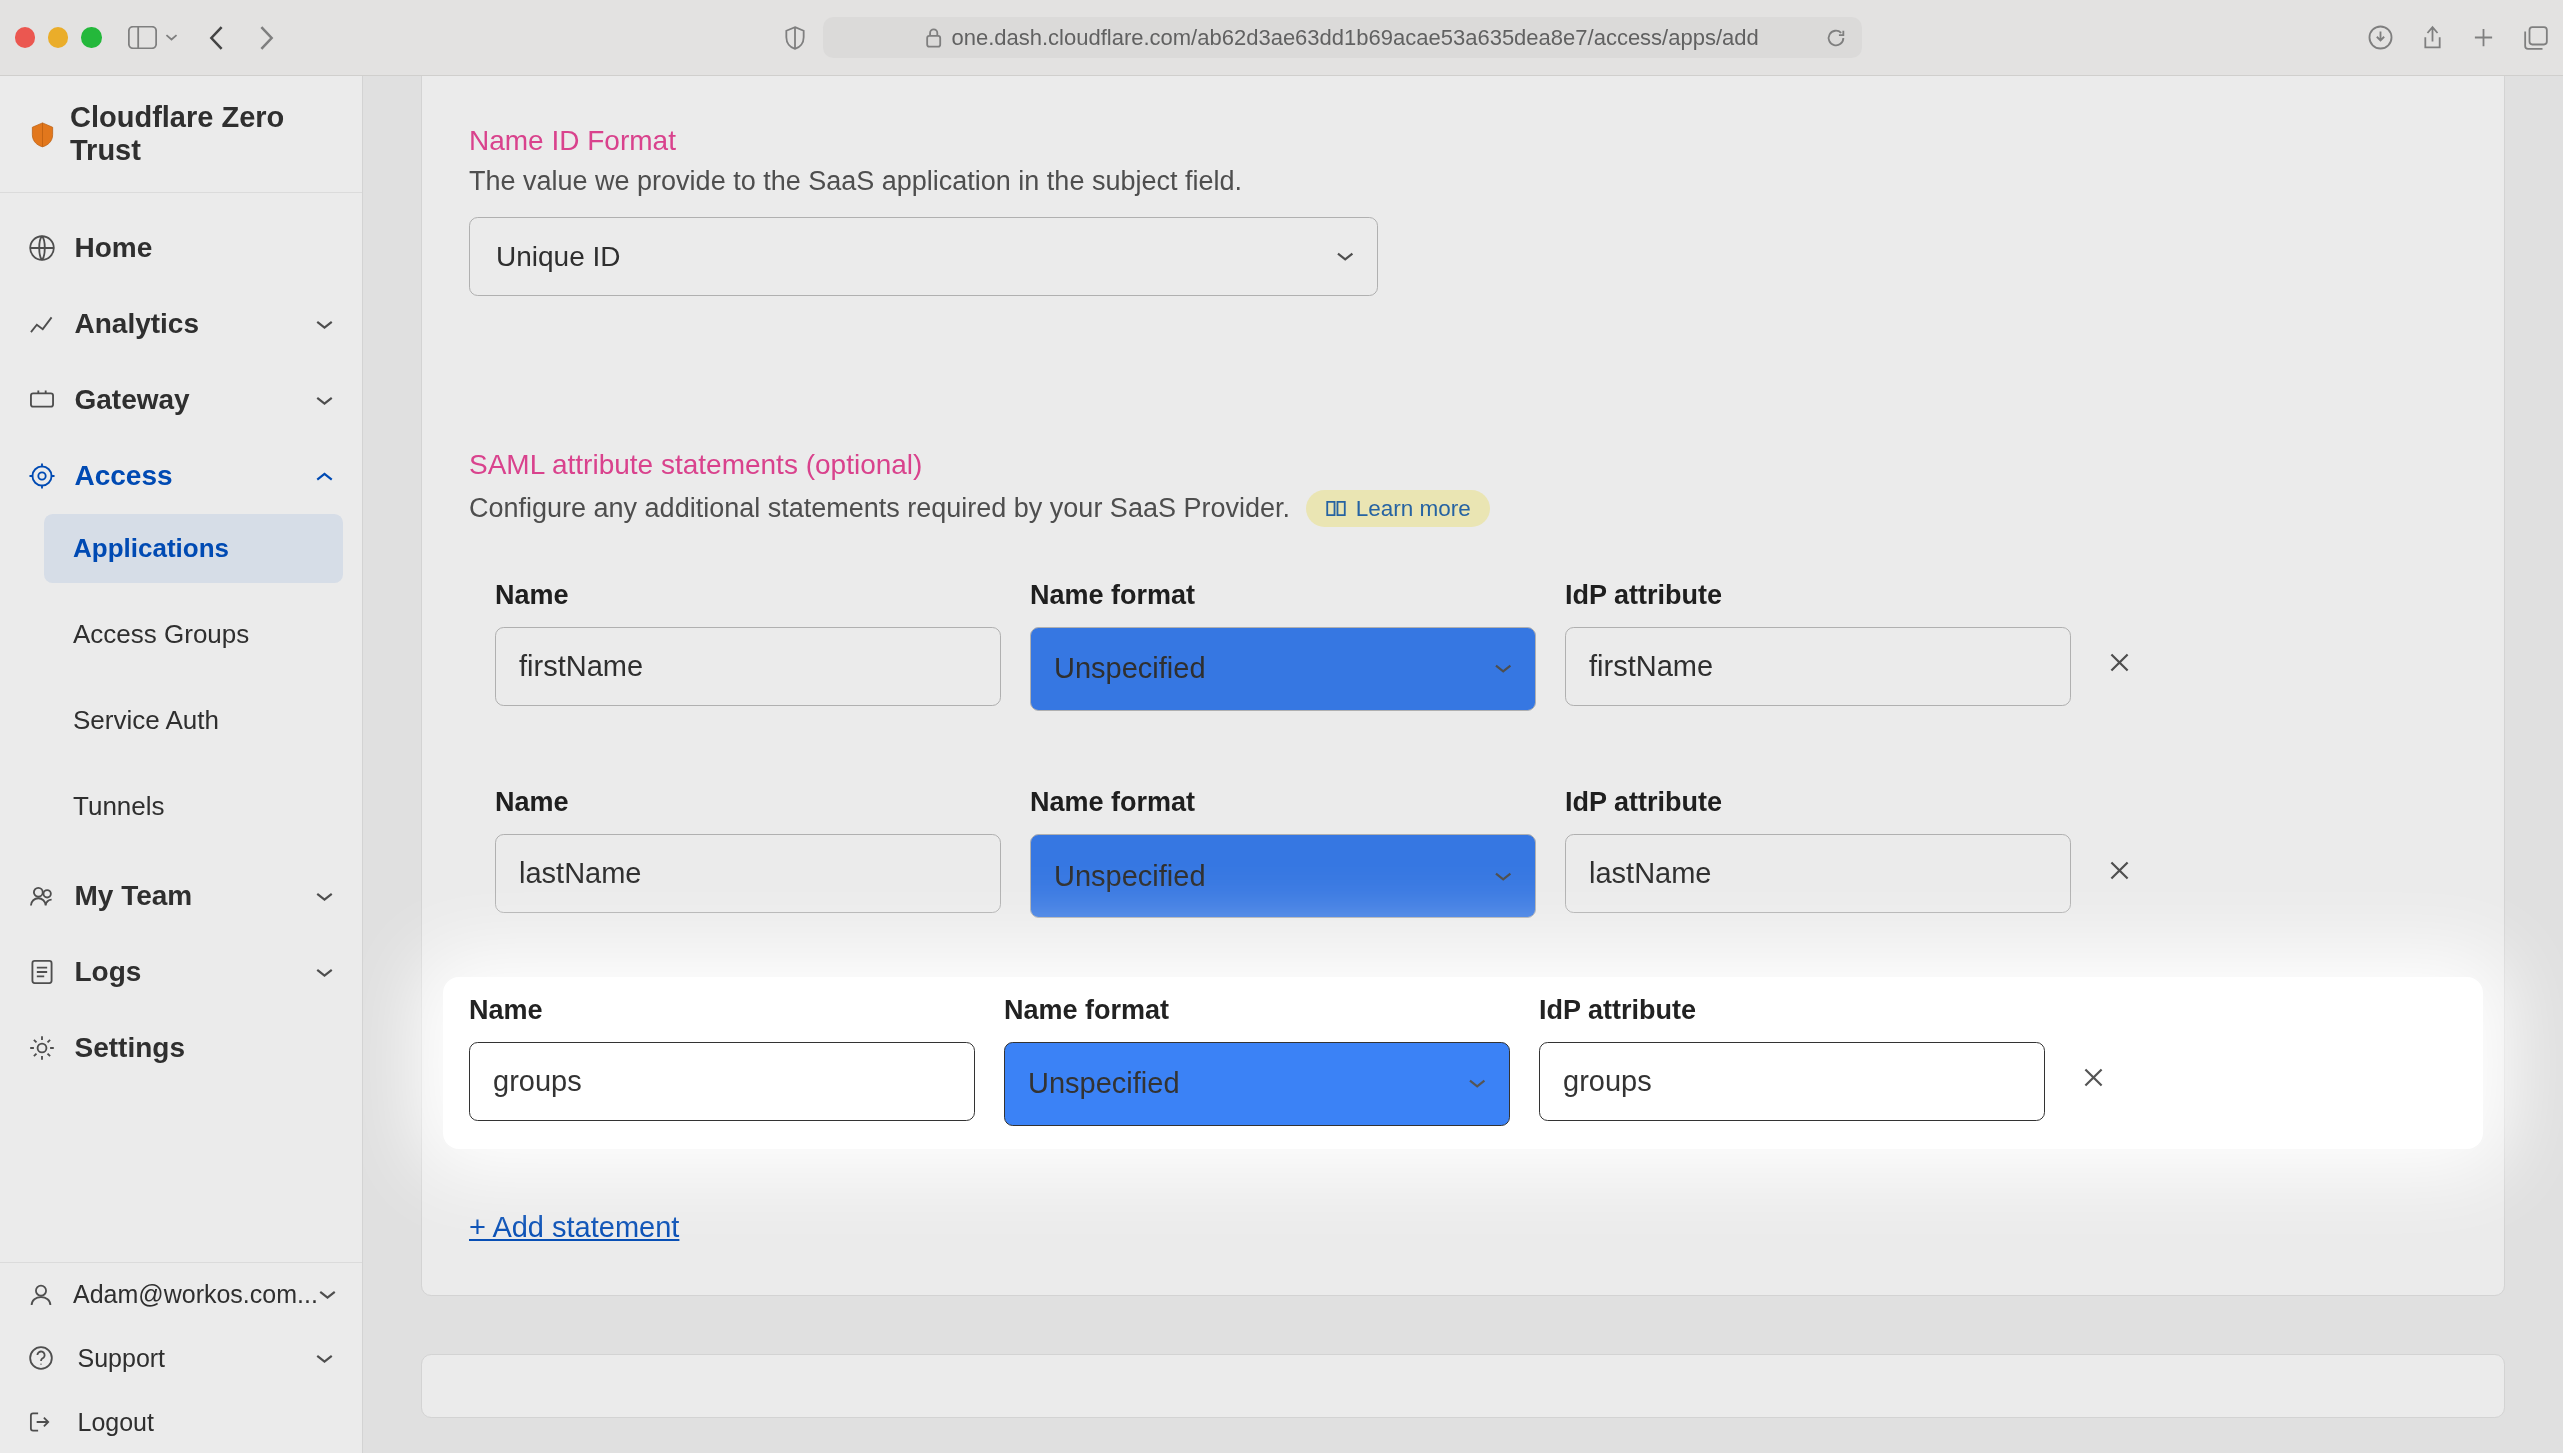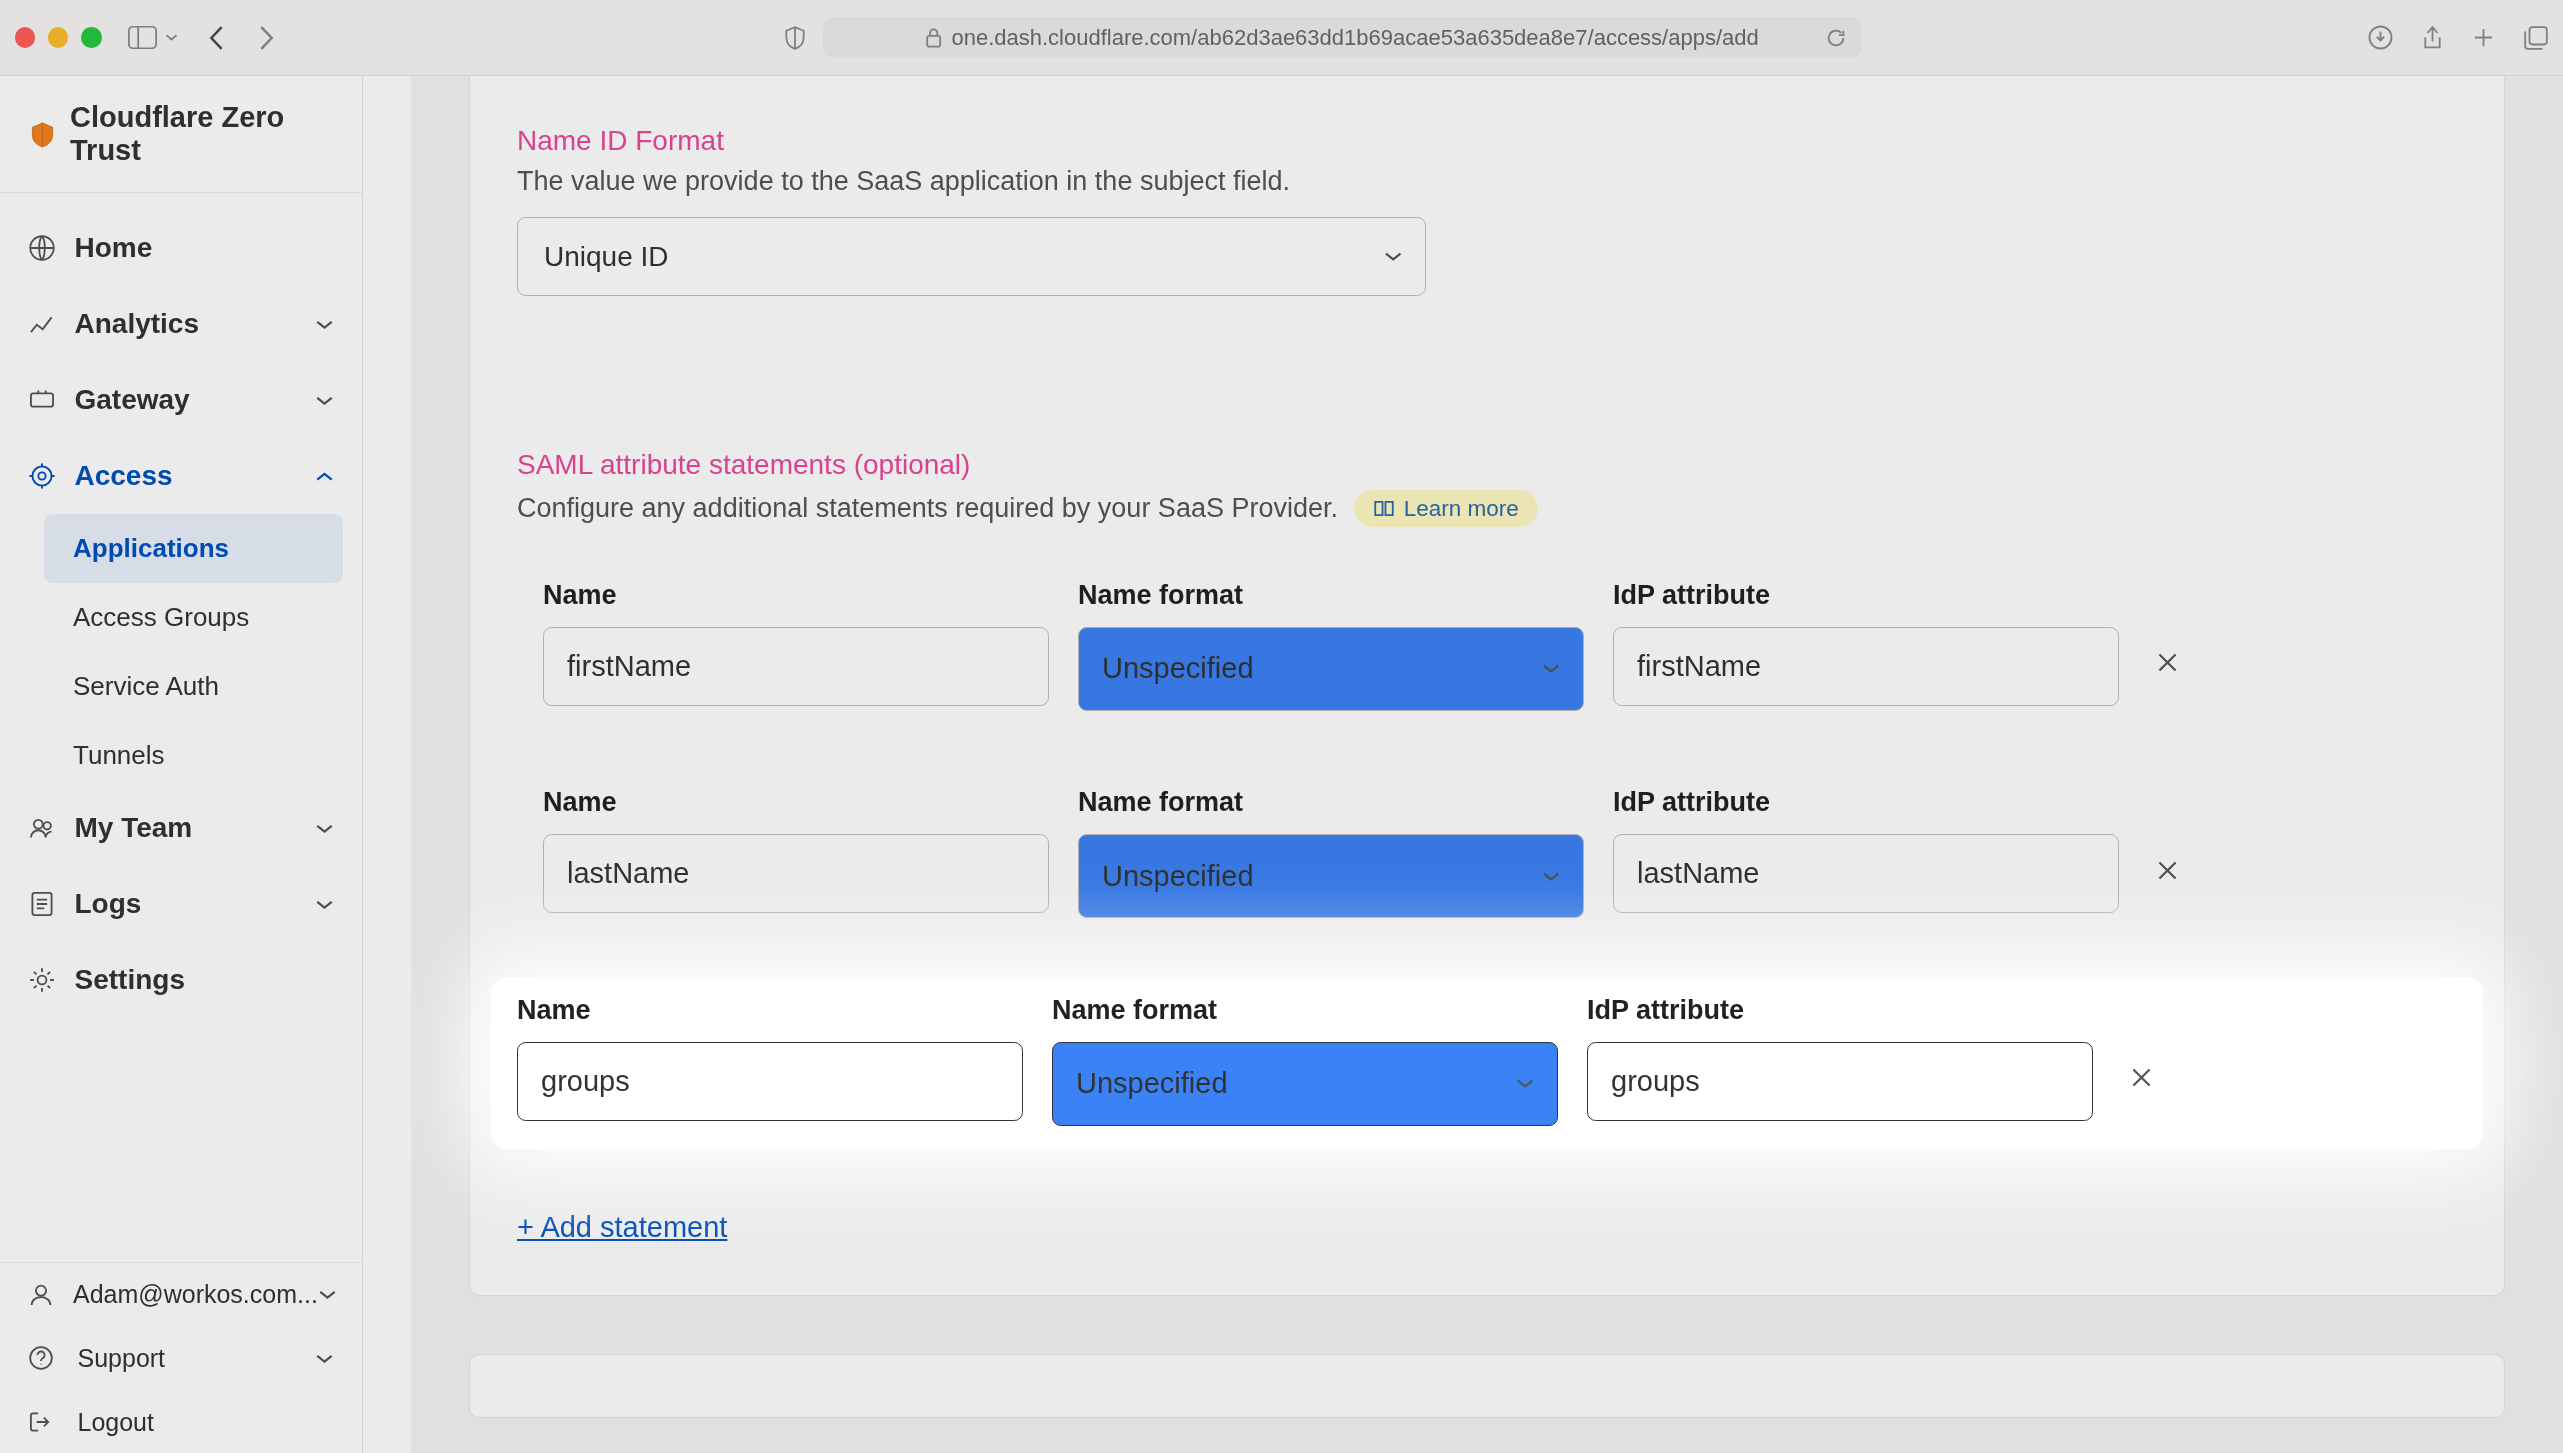--- a/index.html
+++ b/index.html
@@ -19,35 +19,35 @@
 .privacy-icon { color: #8a8a8a; }
 .address-bar { width: 1039px; height: 41px; background: #eeedec; border-radius: 10.2px; display: flex; align-items: center; justify-content: center; gap: 8.7px; color: #6a6a6a; font-size: 22px; position: relative; }
 .lock-icon { color: #8a8a8a; }
 .reload-icon { position: absolute; right: 14.5px; color: #8a8a8a; }
 .chrome-icons-right { display: flex; align-items: center; gap: 28px; color: #8a8a8a; }
 
 
 .dim-overlay { position: absolute; top: 0; left: 0; right: 0; bottom: 0; background: rgba(0,0,0,0.08); pointer-events: none; z-index: 5; }
 
 
-.app { display: flex; height: calc(100% - 76px); position: relative; gap: 48px; }
+.app { display: flex; height: calc(100% - 76px); position: relative; }
 
 
 .sidebar { width: 363px; border-right: 1.5px solid #e5e5e5; display: flex; flex-direction: column; background: #fff; }
 .brand { display: flex; align-items: center; gap: 13px; padding: 25px 28px; border-bottom: 1.5px solid #eee; }
 .brand-logo { width: 29px; height: 29px; }
 .brand-text { font-size: 29px; font-weight: 600; color: #333; }
 .nav { flex: 1; overflow-y: auto; padding-top: 17.4px; }
 .nav-item { display: flex; align-items: center; padding: 22px 28px; font-size: 28px; font-weight: 600; color: #333; cursor: pointer; }
 .nav-item .ni-icon { width: 30.5px; margin-right: 16px; color: #555; display: flex; align-items: center; }
 .nav-item .chev { margin-left: auto; color: #555; }
 .nav-item.expanded { color: #0051c3; }
 .nav-item.expanded .ni-icon, .nav-item.expanded .chev { color: #0051c3; }
 .subnav { }
-.subnav-item { padding: 19px 28px 12px 71px; font-size: 26px; color: #333; cursor: pointer; border-radius: 8.7px; margin: 0 29px 0 44px; }
+.subnav-item { padding: 19px 28px 12px 71px; font-size: 26px; color: #333; cursor: pointer; border-radius: 8.7px; margin: 0 29px 17px 44px; }
 .subnav-item.active { background: #e9f0fb; color: #0051c3; font-weight: 600; border-radius: 8.7px; padding-left: 29px; margin-left: 44px; margin-right: 19px; }
 .subnav-item { padding-left: 29px; margin-left: 44px; margin-right: 19px; padding-top: 19px; padding-bottom: 19px; border-radius: 8.7px; }
 .sidebar-footer { border-top: 1.5px solid #eee; }
 .footer-item { display: flex; align-items: center; padding: 17.4px 28px; font-size: 25px; color: #333; cursor: pointer; }
 .footer-item .ni-icon { width: 30.5px; margin-right: 19px; color: #555; display: flex; align-items: center; }
 .footer-item .chev { margin-left: auto; color: #555; }
 
 
 .content-wrap { flex: 1; background: #f3f3f3; overflow-y: auto; padding: 0 58px; }
 .card { background: #fff; border: 1.5px solid #e5e5e5; border-radius: 10.2px; margin-top: -102px; padding: 48px 47px 51px; margin-bottom: 58px; }

